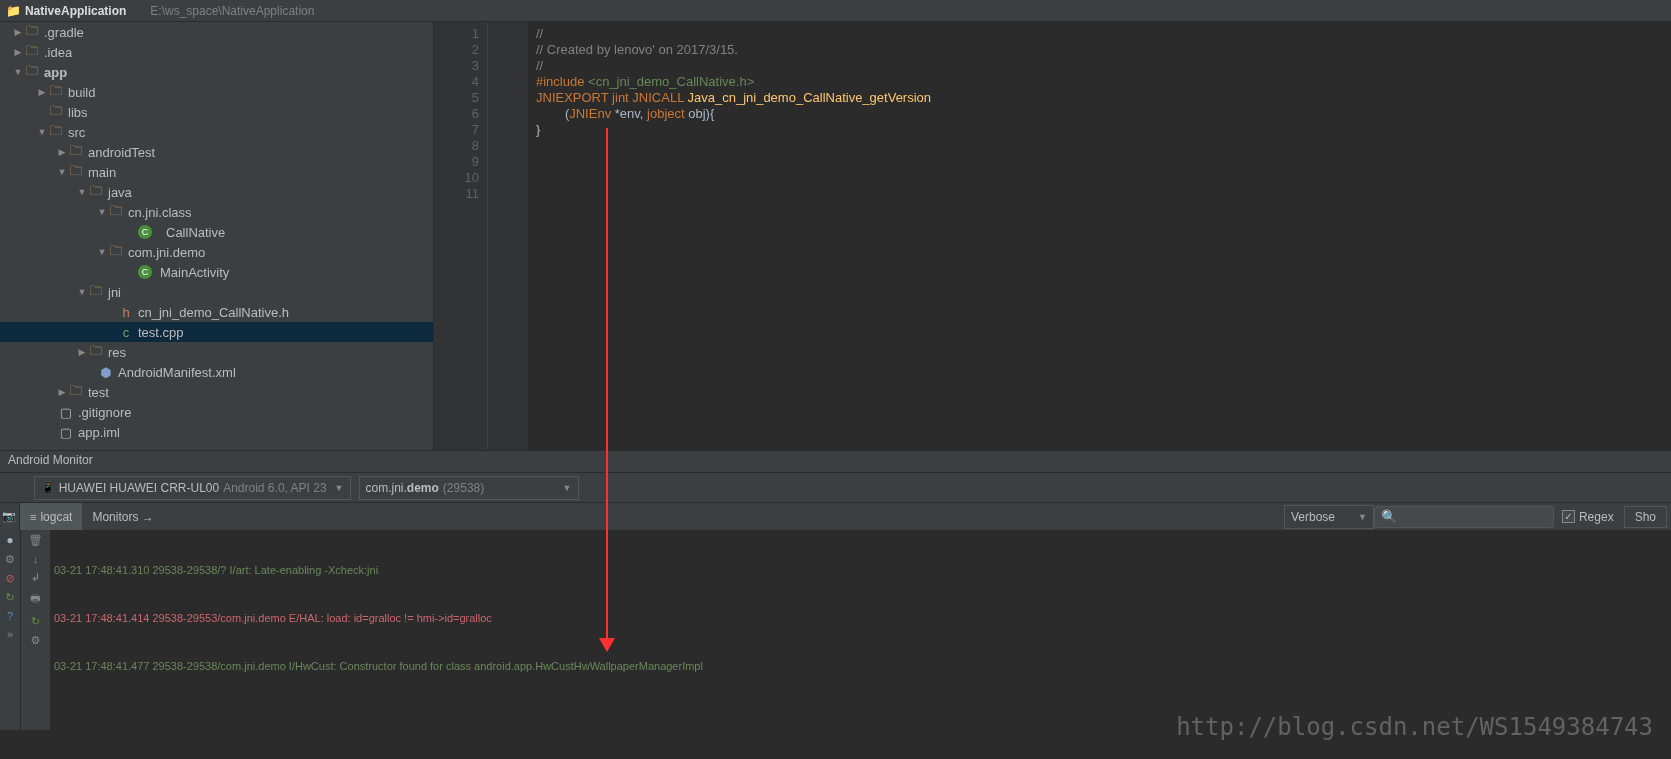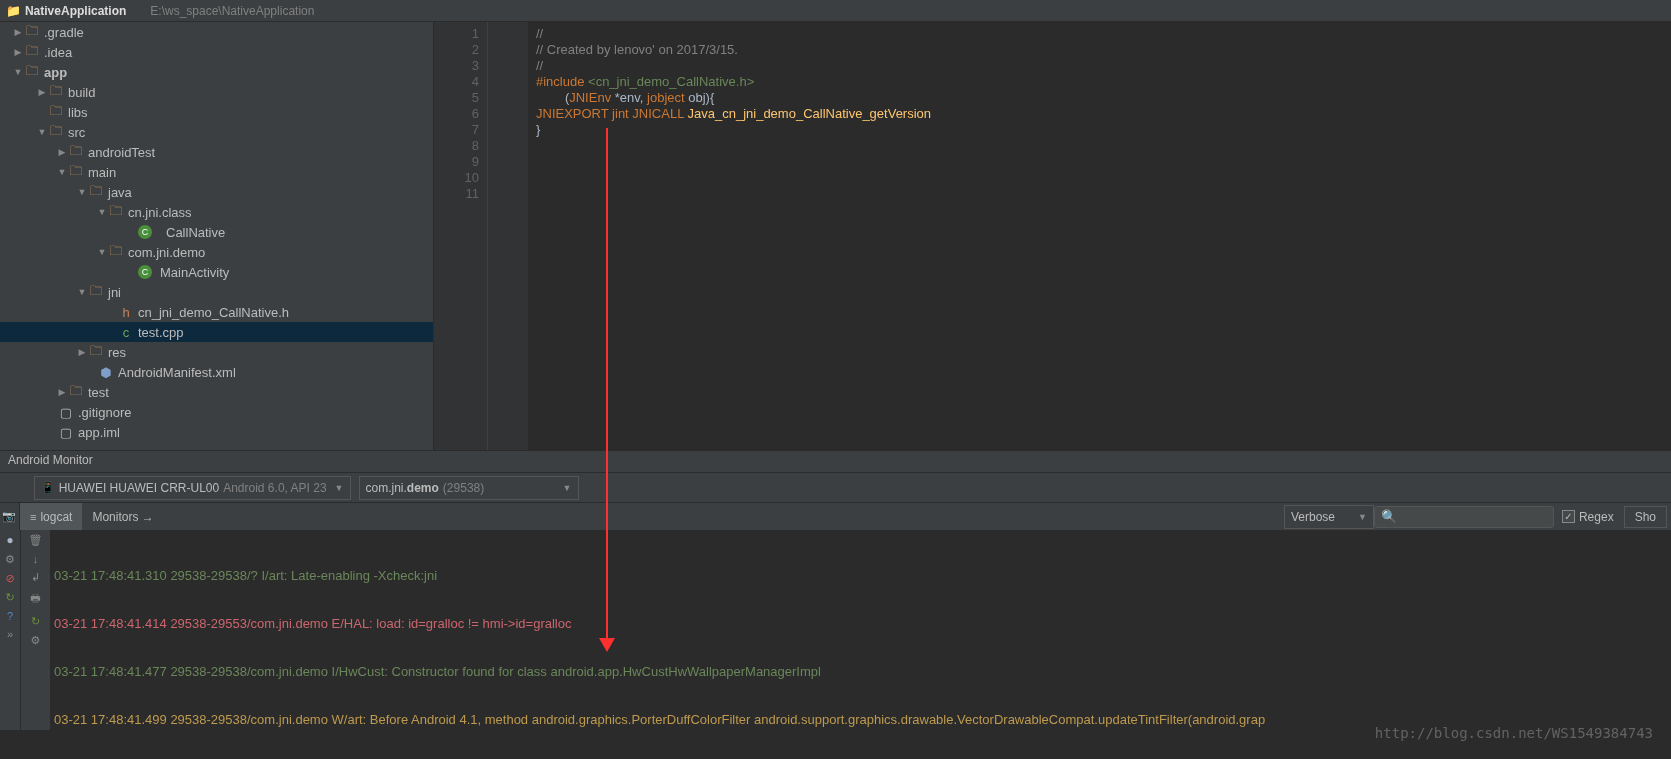--- a/index.html
+++ b/index.html
@@ -59,26 +59,26 @@
 .spacer{flex:1;}
 .searchbox{width:180px; height:22px; background:#45494a; border:1px solid #555; border-radius:3px; margin-right:8px; display:flex; align-items:center; padding:0 6px; color:#888;}
 .checkbox{display:flex; align-items:center; gap:4px; color:#bbbbbb; font-size:12px; margin-right:10px;}
 .checkbox .box{width:13px;height:13px;border:1px solid #888;background:#45494a; display:inline-flex; align-items:center; justify-content:center; font-size:10px;}
 .btn{padding:0 10px; height:22px; border:1px solid #555; display:flex; align-items:center; font-size:12px; color:#bbbbbb; margin-right:4px;}
 
 
 .log-area{display:flex; height:200px; background:#2b2b2b;}
 .log-gutter{width:20px; background:#3c3f41; display:flex; flex-direction:column; align-items:center; padding-top:4px; gap:6px;}
 .log-gutter2{width:30px; background:#3c3f41; border-left:1px solid #2b2b2b; display:flex; flex-direction:column; align-items:center; padding-top:4px; gap:6px;}
-.log-lines{flex:1; font-family:Consolas,monospace; font-size:13px; line-height:16px; padding:6px 4px; white-space:pre; position:relative; overflow:hidden;}
+.log-lines{flex:1; font-family:Consolas,monospace; font-size:11px; line-height:16px; padding:0 4px; white-space:pre; position:relative; overflow:hidden;}
 .ll-i{color:#6a8759;} 
 .ll-e{color:#cc666e;} 
 .ll-w{color:#be9a4e;}
 
-.watermark{position:absolute; right:18px; bottom:18px; color:rgba(200,200,200,.35); font-family:Consolas,monospace; font-size:14px;}
+.watermark{position:absolute; right:18px; bottom:18px; color:rgba(200,200,200,.35); font-family:Consolas,monospace; font-size:24px;}
 .tiny-ico{font-size:11px;}
 </style>
 </head>
 <body>
 
 <div class="breadcrumb">
   <span class="icon">📁</span>
   <span style="color:#ddd;font-weight:bold;">NativeApplication</span>
   <span class="path" style="margin-left:24px;">E:\ws_space\NativeApplication</span>
 </div>
@@ -207,22 +207,22 @@
         <div>10</div>
         <div>11</div>
     </div>
     <div class="gutter-marks"></div>
     <div class="code">
       <div class="code-line cm">//</div>
       <div class="code-line cm">// Created by lenovo' on 2017/3/15.</div>
       <div class="code-line cm">//</div>
       <div class="code-line"><span class="kw">#include </span><span class="str">&lt;cn_jni_demo_CallNative.h&gt;</span></div>
       <div class="code-line"></div>
+      <div class="code-line"><span class="kw">JNIEXPORT </span><span class="kw">jint </span><span class="kw">JNICALL </span><span class="fn">Java_cn_jni_demo_CallNative_getVersion</span></div>
       <div class="code-line"><span>        (</span><span class="kw">JNIEnv </span><span>*env, </span><span class="kw">jobject </span><span>obj){</span></div>
-      <div class="code-line"><span class="kw">JNIEXPORT </span><span class="kw">jint </span><span class="kw">JNICALL </span><span class="fn">Java_cn_jni_demo_CallNative_getVersion</span></div>
       <div class="code-line">}</div>
       <div class="code-line"></div>
       <div class="code-line"></div>
     </div>
   </div>
 </div>
 
 <div class="arrow-line"></div>
 <div class="arrow-head"></div>
 
@@ -288,21 +288,20 @@
     <span class="tiny-ico" style="color:#888;">↓</span>
     <span class="tiny-ico" style="color:#888;">↲</span>
     <span class="tiny-ico" style="color:#888;">🖶</span>
     <span class="tiny-ico" style="color:#6a8f3c;">↻</span>
     <span class="tiny-ico" style="color:#888;">⚙</span>
   </div>
   <div class="log-lines">
     <div class="ll-i">03-21 17:48:41.310 29538-29538/? I/art: Late-enabling -Xcheck:jni</div>
     <div class="ll-e">03-21 17:48:41.414 29538-29553/com.jni.demo E/HAL: load: id=gralloc != hmi-&gt;id=gralloc</div>
     <div class="ll-i">03-21 17:48:41.477 29538-29538/com.jni.demo I/HwCust: Constructor found for class android.app.HwCustHwWallpaperManagerImpl</div>
-    <div class="ll-w">03-21 17:48:41.499 29538-29538/com.jni.demo W/art: Before Android 4.1, method android.graphics.PorterDuffColorFilter android.support.graphics.drawable.VectorDrawableCompat.updateTintFilter(android.grap</div>
     
     
     
     
     
     
   </div>
 </div>
 
 <div class="watermark">http://blog.csdn.net/WS1549384743</div>

